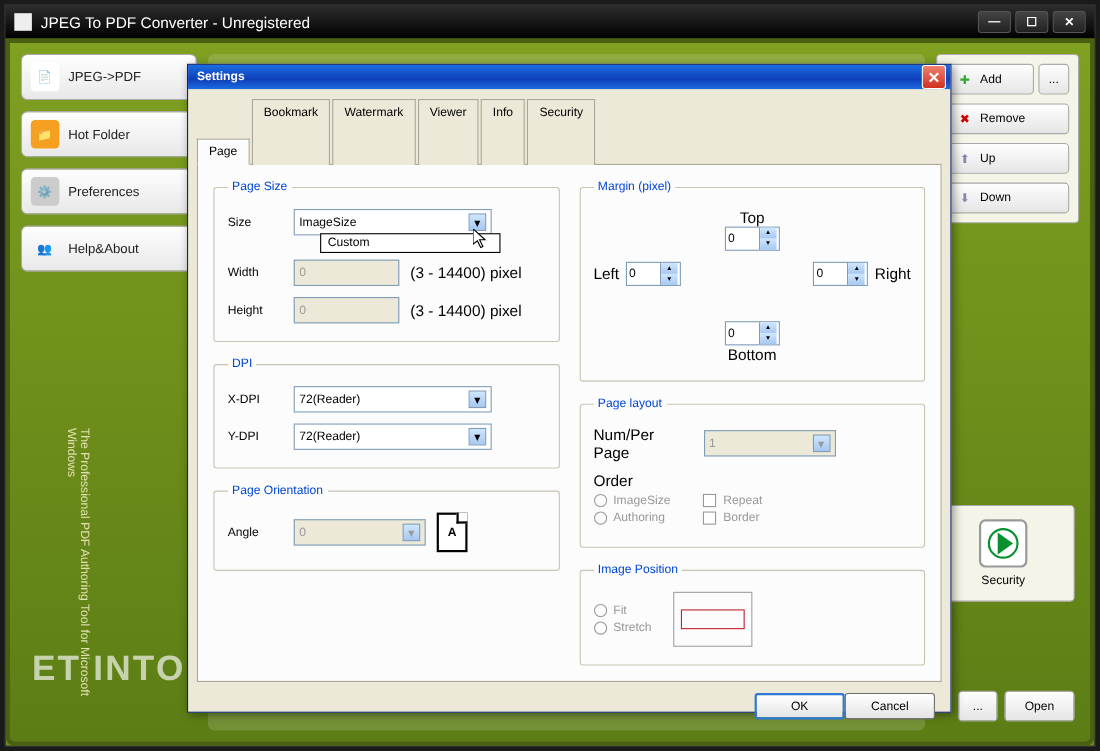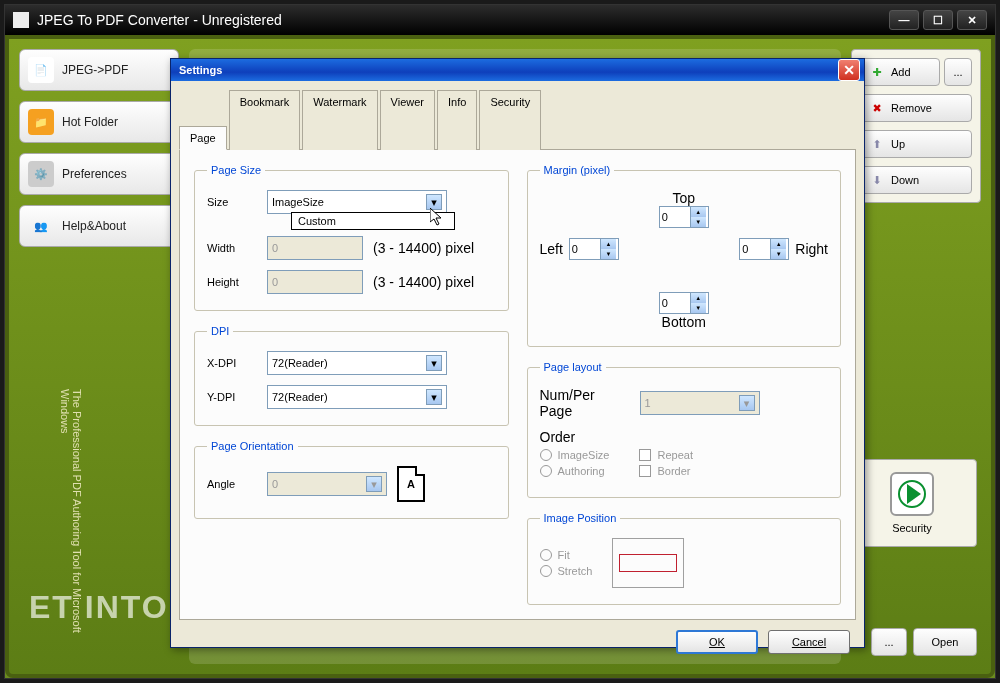--- a/index.html
+++ b/index.html
@@ -72,21 +72,21 @@
 .radio-row { display: flex; align-items: center; gap: 6px; margin: 4px 0; color: #999; }
 .radio-dot { width: 12px; height: 12px; border: 1px solid #999; border-radius: 50%; }
 .checkbox { width: 12px; height: 12px; border: 1px solid #999; background: #fff; }
 
 .page-icon { width: 28px; height: 36px; border: 2px solid #000; background: #fff; display: flex; align-items: center; justify-content: center; font-size: 16px; font-weight: bold; position: relative; }
 .page-icon::before { content: ''; position: absolute; top: -2px; right: -2px; width: 8px; height: 8px; background: #fcfcfc; border-left: 2px solid #000; border-bottom: 2px solid #000; }
 
 .img-pos-preview { width: 72px; height: 50px; border: 1px solid #a0a0a0; padding: 6px; display: flex; align-items: center; justify-content: center; }
 .img-pos-inner { width: 100%; height: 18px; border: 1px solid #c02030; }
 
-.dialog-buttons { display: flex; justify-content: flex-end; gap: 10px; padding: 10px 6px 2px 0; text-decoration: underline; }
+.dialog-buttons { display: flex; justify-content: flex-end; padding: 10px 6px 2px 0; }
 .dlg-btn { width: 82px; height: 24px; background: linear-gradient(180deg, #fff 0%, #e4e4e4 100%); border: 1px solid #707070; border-radius: 3px; cursor: pointer; display: flex; align-items: center; justify-content: center; font-size: 11px; }
 .dlg-btn.primary { border: 2px solid #2e78d6; }
 
 .bottom-bar { position: absolute; bottom: 18px; right: 14px; display: flex; gap: 6px; }
 .cursor-img { position: absolute; left: 430px; top: 208px; width: 16px; height: 20px; z-index: 100; }
 </style>
 </head>
 <body>
 
 <div class="main-window">

